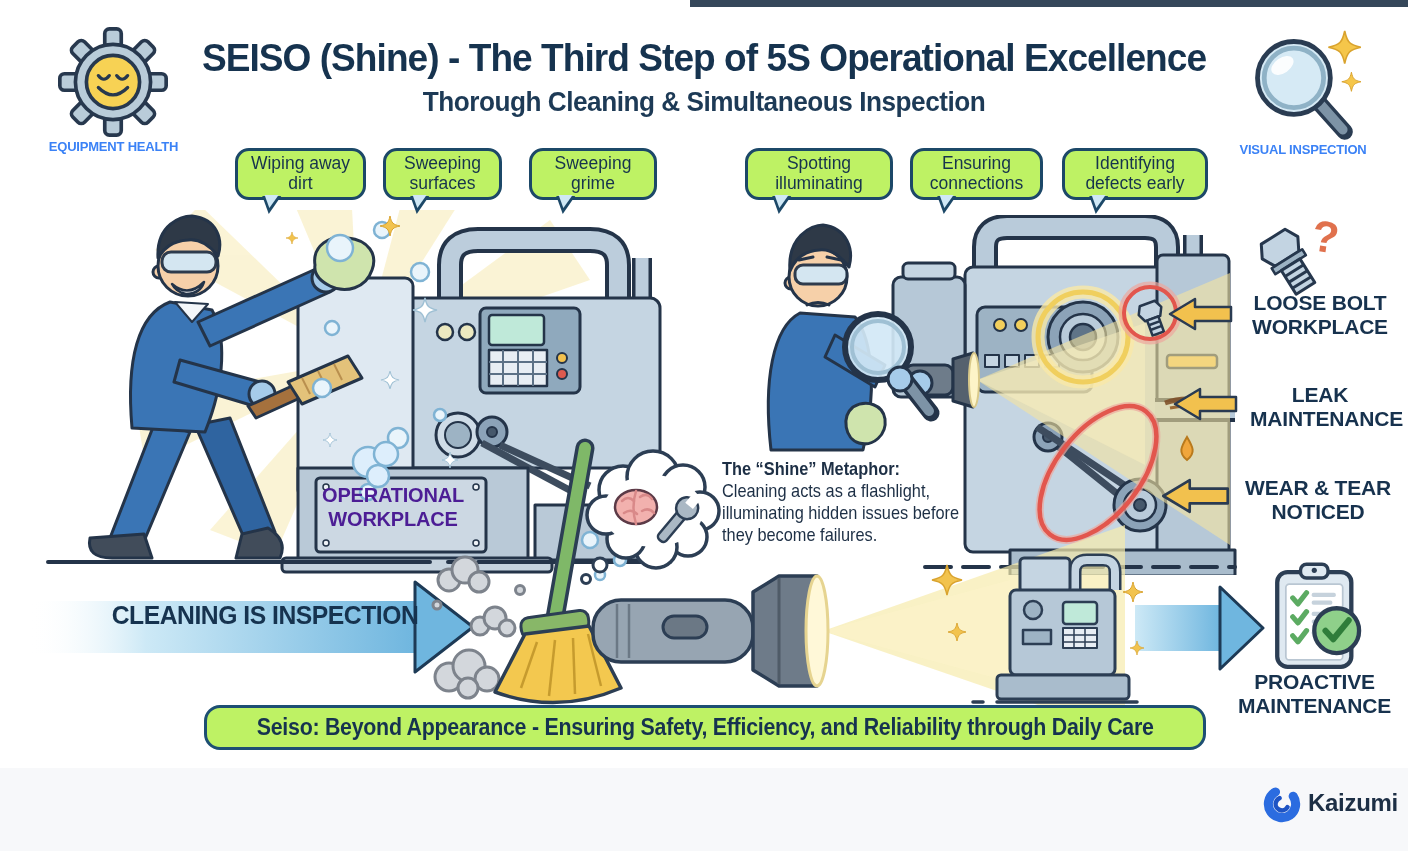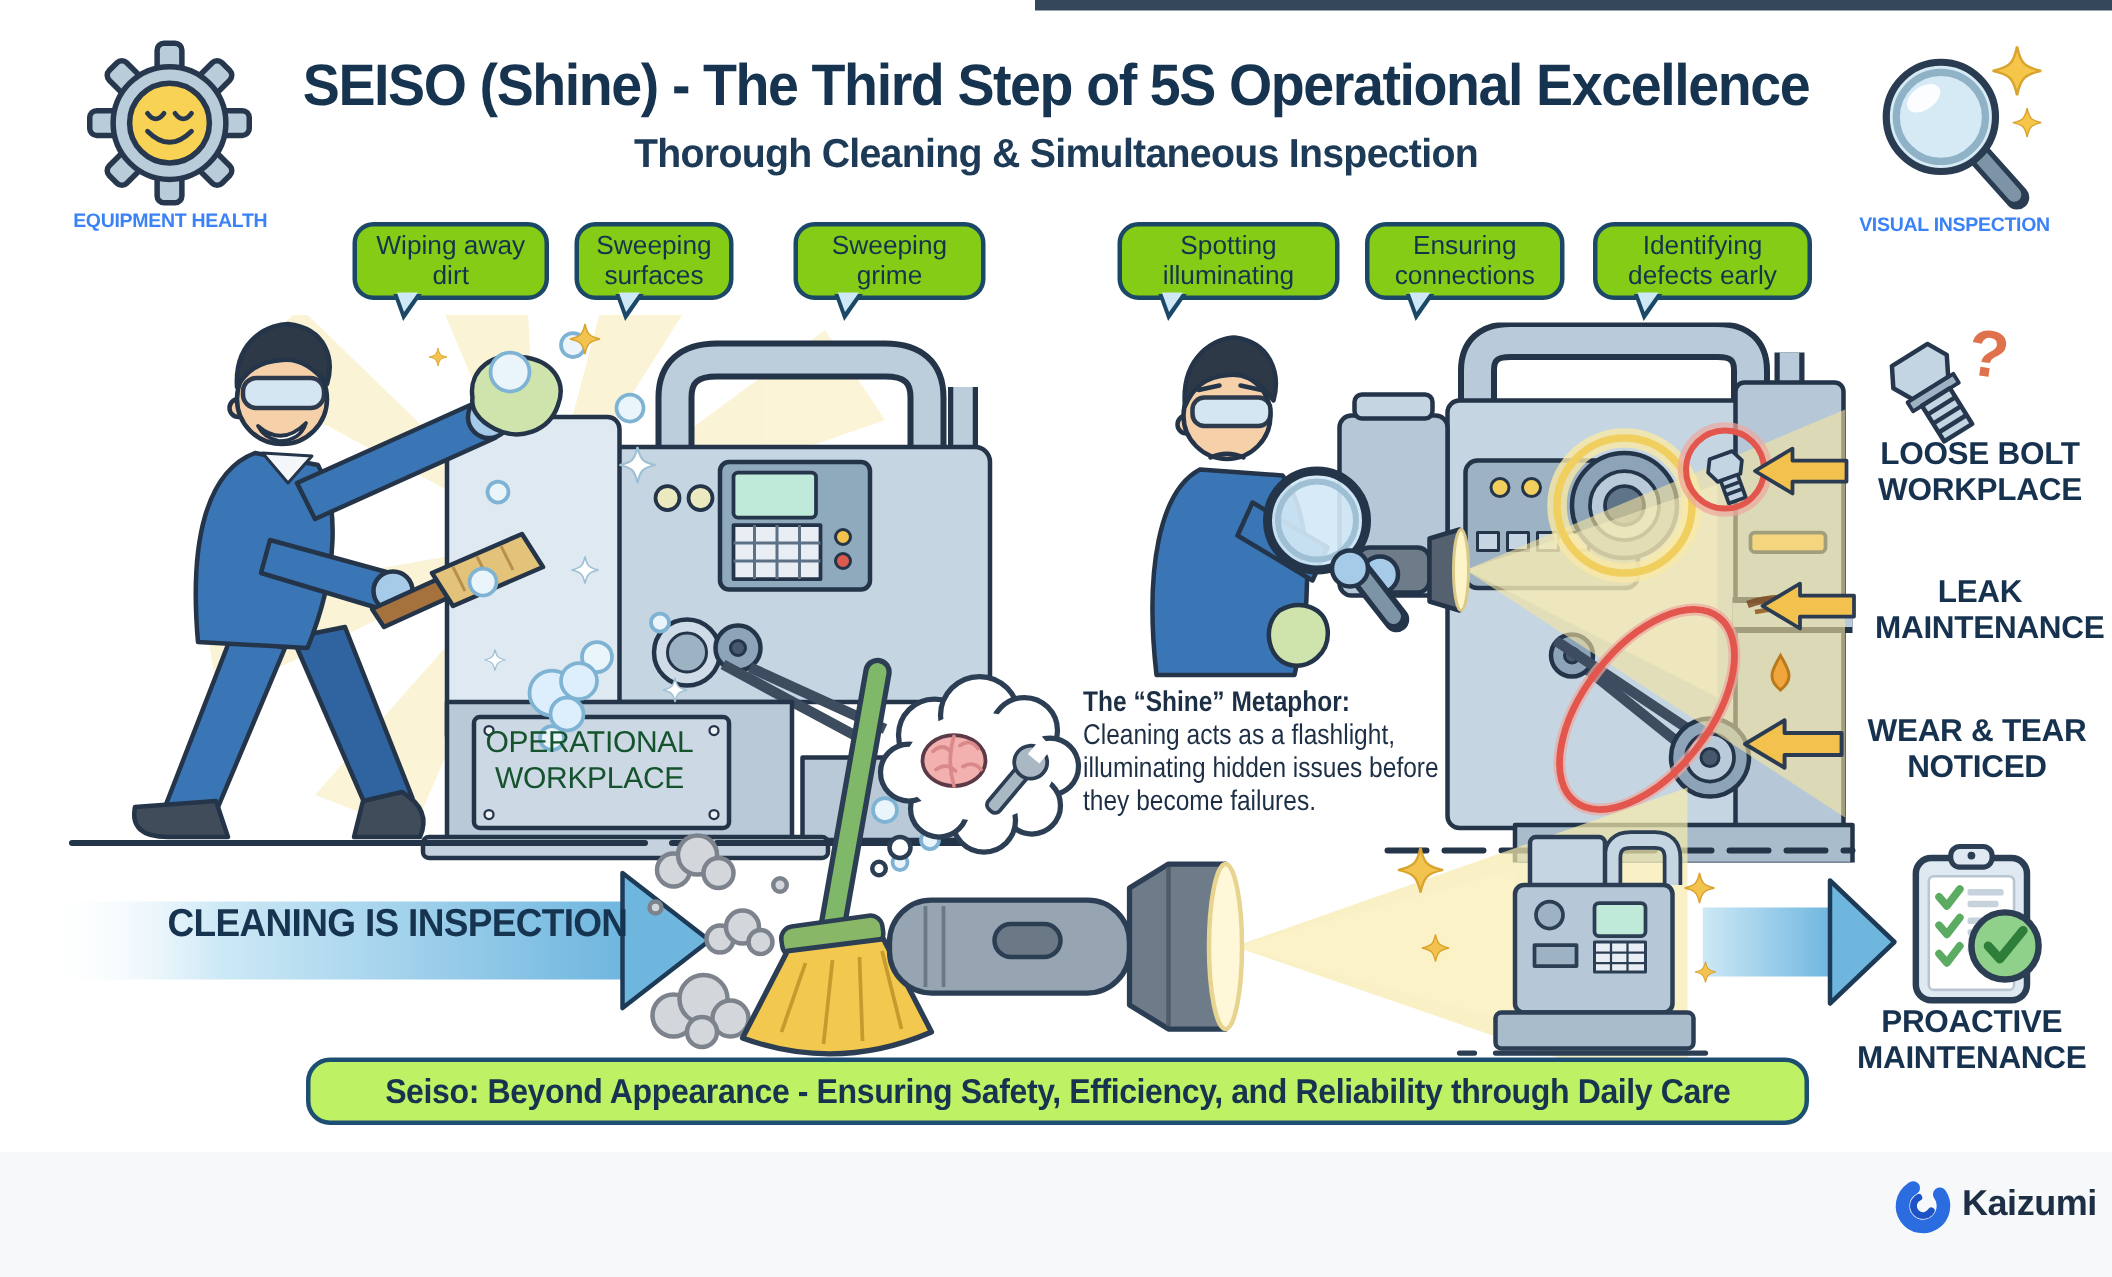--- a/index.html
+++ b/index.html
@@ -17,21 +17,21 @@
     left:0;top:87px;width:1408px;text-align:center;font-size:27px;font-weight:600;
     letter-spacing:-.5px;color:#1d3a56;transform:scaleX(.97);
   }
   .top-bar{left:690px;top:0;width:718px;height:7px;background:#1f3348;opacity:.9;}
   
   .badge-label{
     text-align:center;font-weight:800;font-size:13px;line-height:1.12;color:#3b82f6;letter-spacing:-.2px;
   }
   
   .bubble{
-    background:#84cc16;border:3px solid #1c4868;border-radius:14px;height:52px;
+    background:#bef264;border:3px solid #1c4868;border-radius:14px;height:52px;
     display:flex;align-items:center;justify-content:center;text-align:center;
     font-size:17.5px;line-height:1.12;color:#16334d;padding:2px 6px;box-sizing:border-box;
   }
   .bubble .tail-b{
     position:absolute;bottom:-17px;left:22px;width:0;height:0;
     border-left:11px solid transparent;border-right:8px solid transparent;
     border-top:18px solid #1c4868;transform:skewX(-14deg);
   }
   .bubble .tail-f{
     position:absolute;bottom:-11px;left:25px;width:0;height:0;
@@ -45,21 +45,21 @@
   .qmark{font-size:44px;font-weight:800;color:#e0714d;transform:rotate(8deg);}
   
   .metaphor{left:722px;top:458px;width:300px;transform:scaleX(.86);transform-origin:left top;}
   .metaphor .m-title{font-size:19px;font-weight:800;color:#1d2f45;line-height:22px;}
   .metaphor .m-body{font-size:19px;color:#1d2f45;line-height:22px;}
   
   .flow-label{
     text-align:center;font-weight:800;color:#16334f;font-size:26px;letter-spacing:-.5px;transform:scaleX(.95);
   }
   .plate-label{
-    text-align:center;font-weight:400;font-size:20px;line-height:1.18;color:#14532d;letter-spacing:-.2px;
+    text-align:center;font-weight:700;font-size:20px;line-height:1.18;color:#4c1d95;letter-spacing:-.2px;
   }
   
   .banner{
     left:204px;top:705px;width:1002px;height:45px;background:#bef264;border:3px solid #1d4f73;
     border-radius:16px;display:flex;align-items:center;justify-content:center;box-sizing:border-box;
   }
   .banner span{font-size:23px;font-weight:800;color:#16334f;white-space:nowrap;transform:scaleX(.93);letter-spacing:-.3px;}
   
   .footer{left:0;top:768px;width:1408px;height:83px;background:#f7f8fa;}
   .brand-text{left:1308px;top:789px;font-size:24px;font-weight:800;color:#1d2f45;letter-spacing:-.3px;}
@@ -339,21 +339,21 @@
 
   <div class="abs finding-label" style="left:1232px;top:291px;width:176px;">LOOSE BOLT WORKPLACE</div>
   <div class="abs finding-label" style="left:1250px;top:383px;width:140px;">LEAK MAINTENANCE</div>
   <div class="abs finding-label" style="left:1228px;top:476px;width:180px;">WEAR &amp; TEAR NOTICED</div>
 
   <div class="abs bubble" style="left:235px;top:148px;width:131px;">
     <span>Wiping away dirt</span>
       <div class="tail-b"></div>
       <div class="tail-f"></div>
   </div>
-  <div class="abs bubble" style="left:383px;top:148px;width:106px;">
+  <div class="abs bubble" style="left:383px;top:148px;width:119px;">
     <span>Sweeping surfaces</span>
       <div class="tail-b"></div>
       <div class="tail-f"></div>
   </div>
   <div class="abs bubble" style="left:529px;top:148px;width:128px;">
     <span>Sweeping grime</span>
       <div class="tail-b"></div>
       <div class="tail-f"></div>
   </div>
   <div class="abs bubble" style="left:745px;top:148px;width:148px;">

